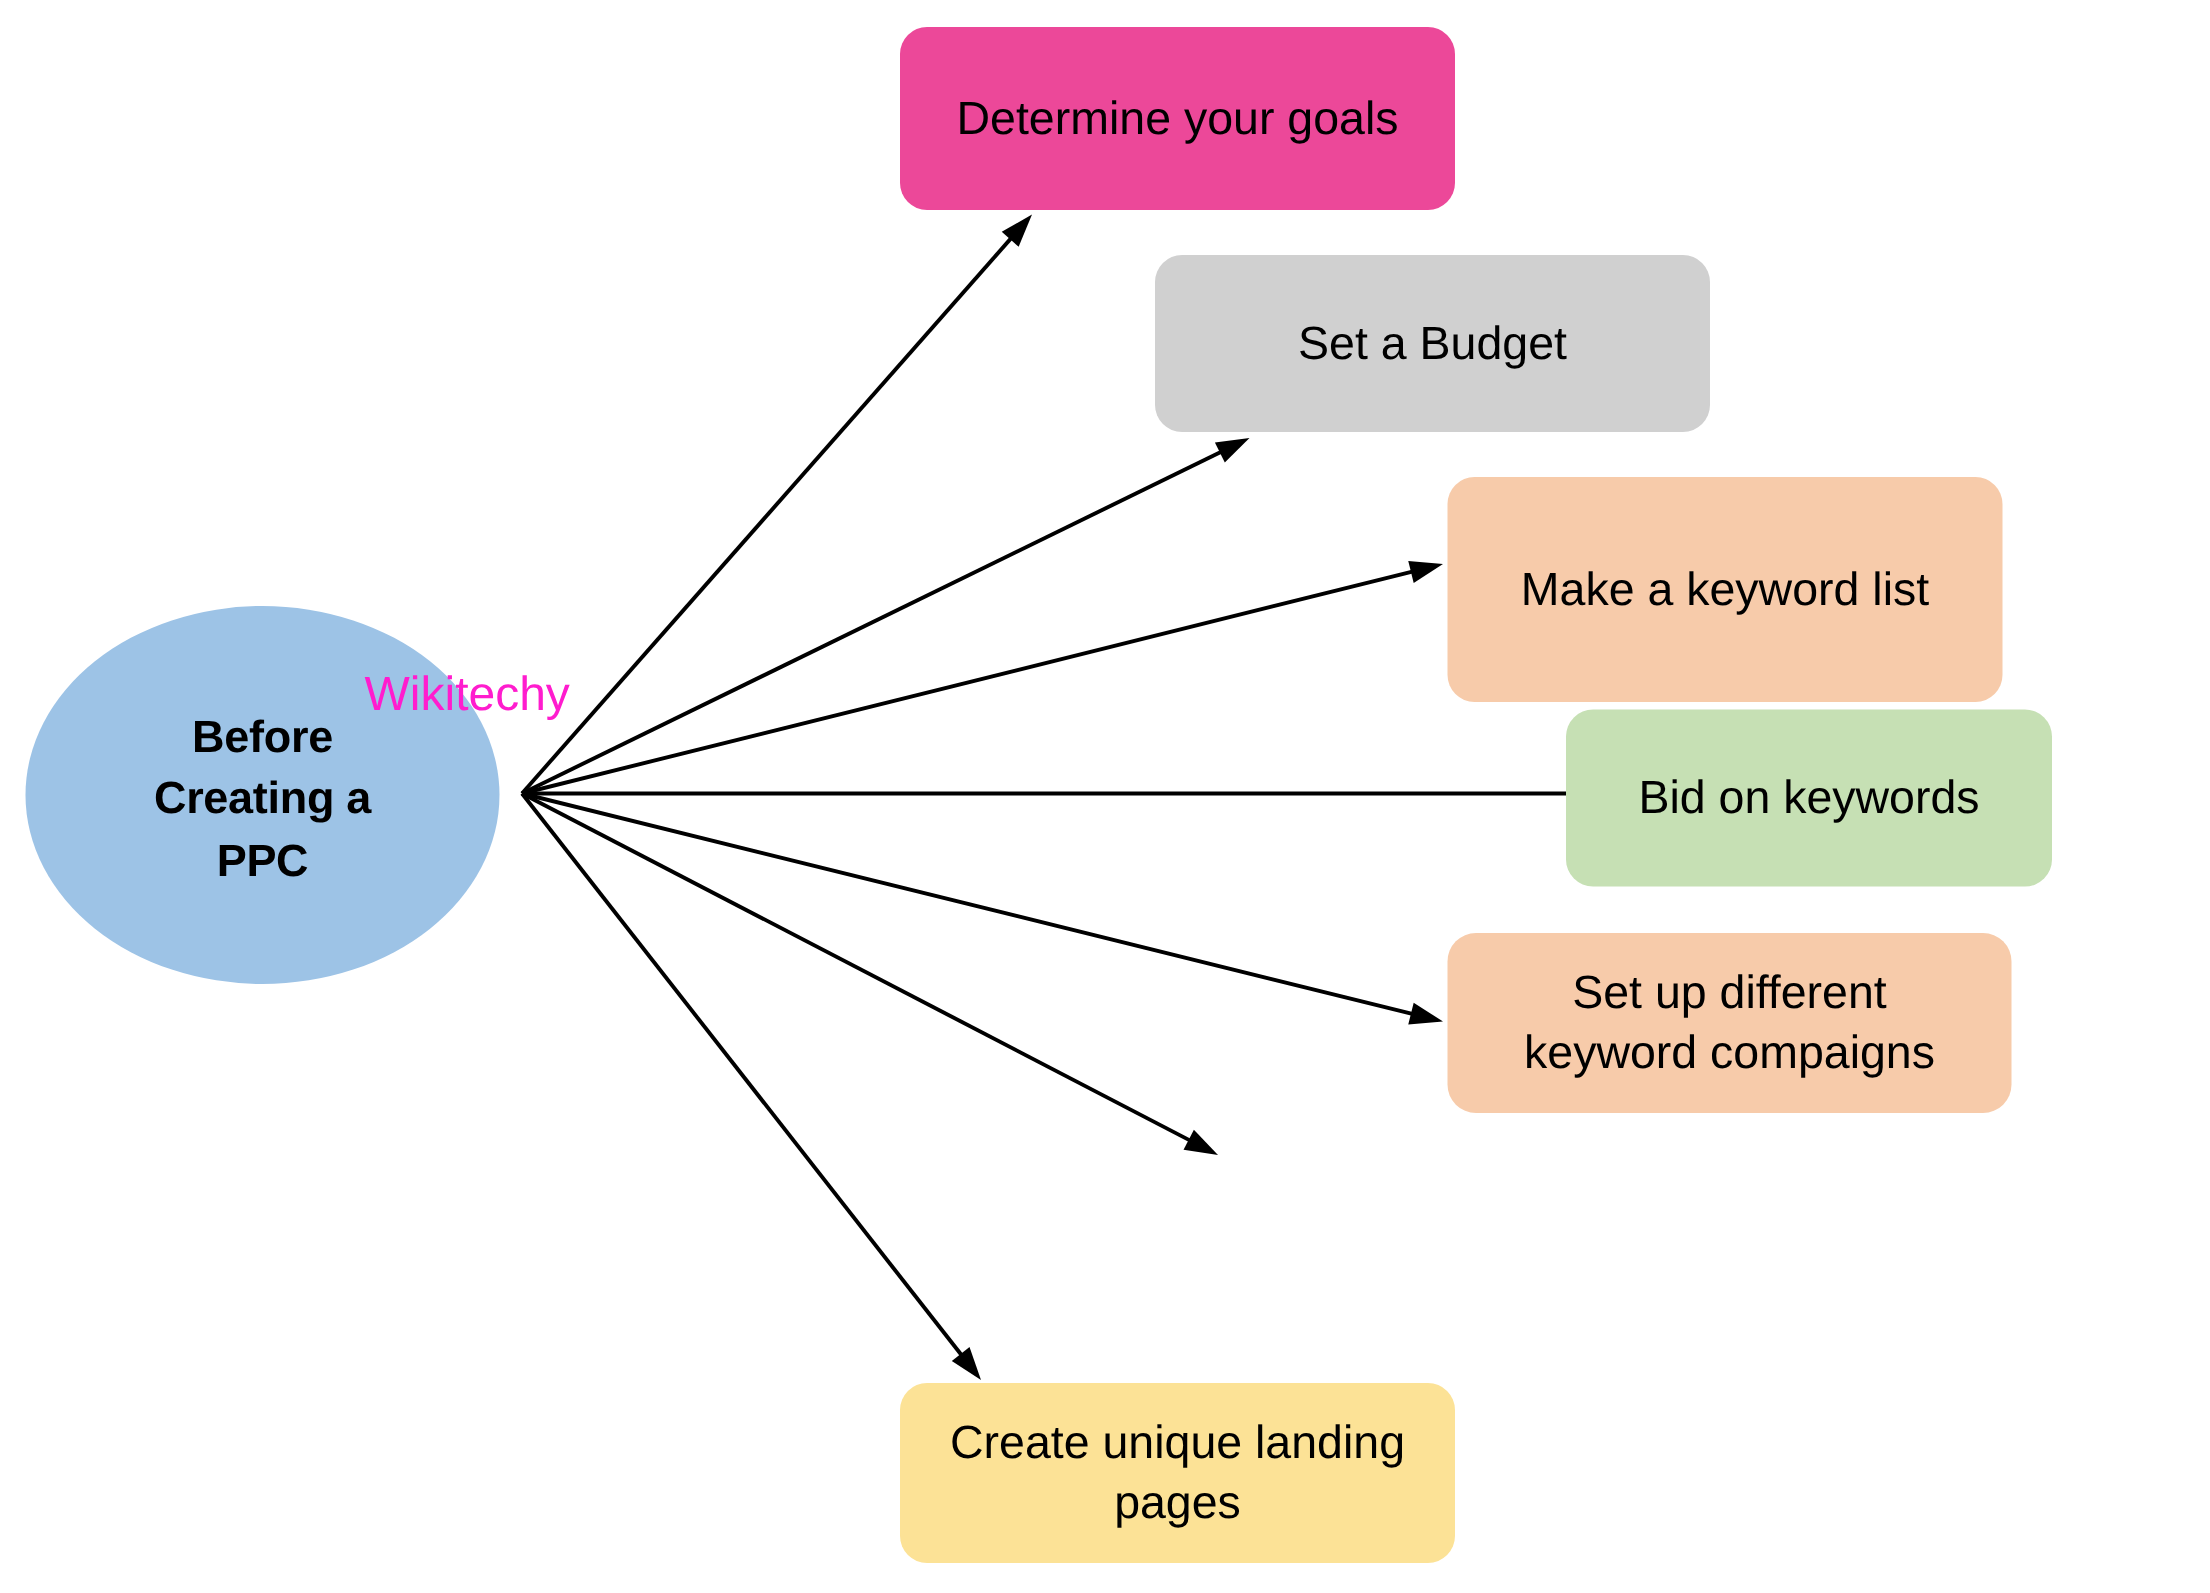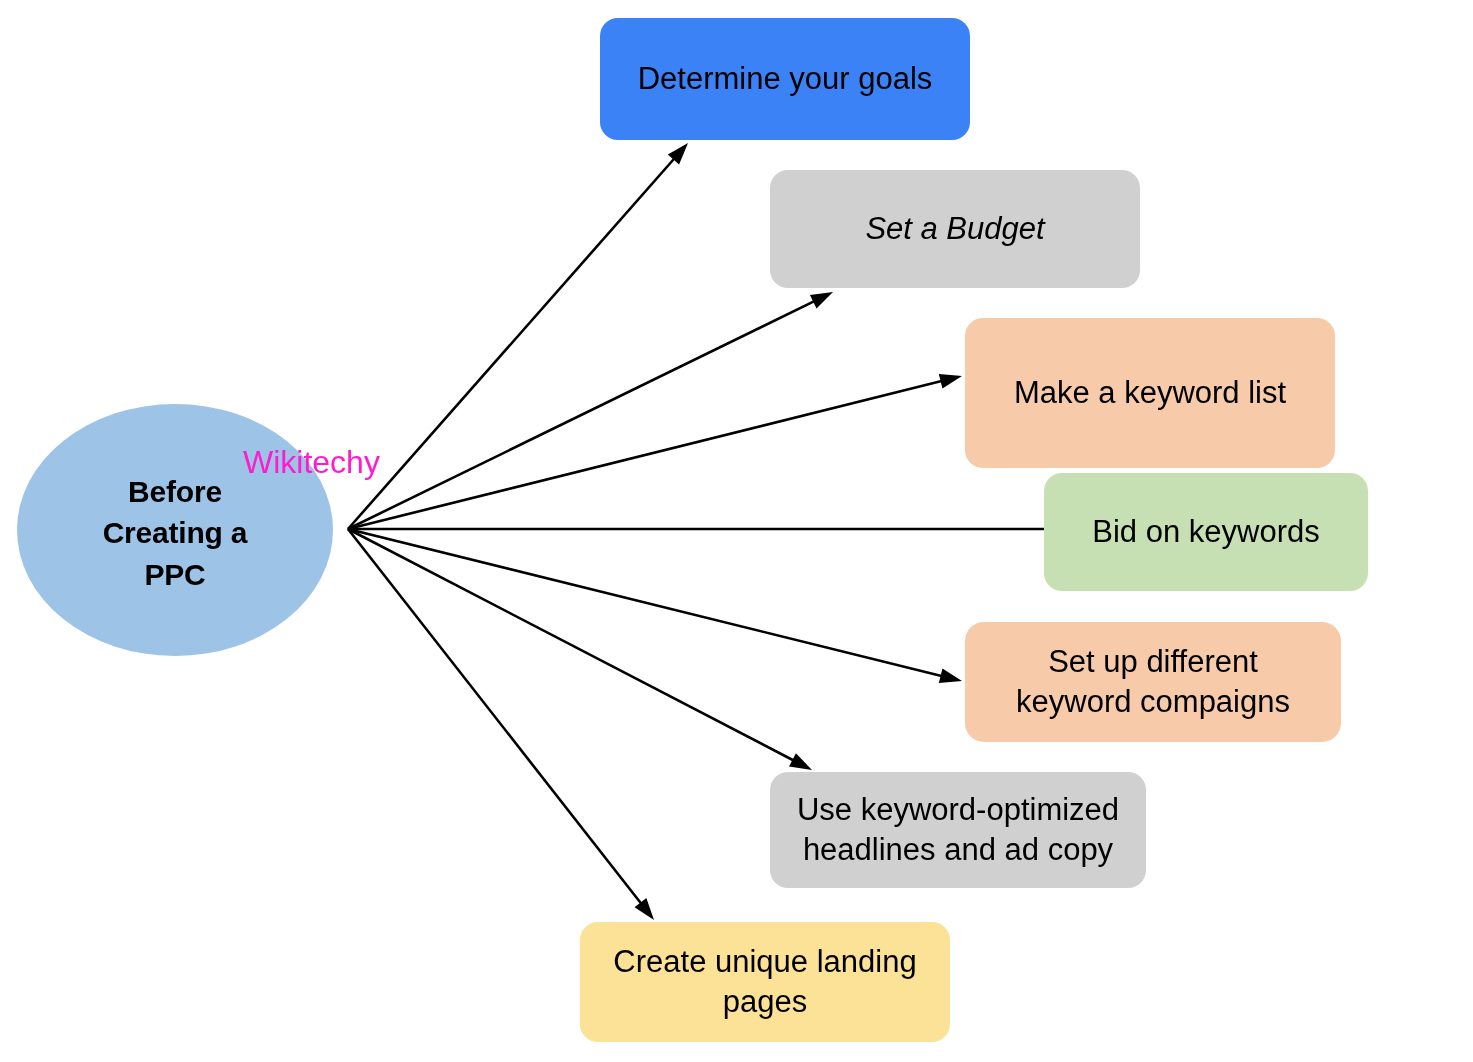--- a/index.html
+++ b/index.html
@@ -100,38 +100,34 @@
     </svg>
 
   <div id="root-ellipse" style="left: 17px; top: 404px; width: 316px; height: 252px; background: rgb(157, 195, 230);">
     <div id="root-label">Before
 Creating a
 PPC</div>
   </div>
 
   <div id="watermark" style="left: 243px; top: 446px; color: rgb(255, 28, 206);">Wikitechy</div>
 
-  <div class="node-box" style="left: 600px; top: 18px; width: 370px; height: 122px; background: #3b82f6; white-space: pre-line;">
+  <div class="node-box" style="left: 600px; top: 18px; width: 370px; height: 122px; background: #ec4899; white-space: pre-line;">
     <span class="box-text">Determine your goals</span>
   </div>
-  <div class="node-box" style="left: 770px; top: 170px; width: 370px; height: 118px; background: rgb(208, 208, 208); white-space: pre-line; font-style: italic;">
+  <div class="node-box" style="left: 770px; top: 170px; width: 370px; height: 118px; background: rgb(208, 208, 208); white-space: pre-line;">
     <span class="box-text">Set a Budget</span>
   </div>
   <div class="node-box" style="left: 965px; top: 318px; width: 370px; height: 150px; background: rgb(247, 203, 170); white-space: pre-line;">
     <span class="box-text">Make a keyword list</span>
   </div>
   <div class="node-box" style="left: 1044px; top: 473px; width: 324px; height: 118px; background: rgb(198, 224, 180); white-space: pre-line;">
     <span class="box-text">Bid on keywords</span>
   </div>
   <div class="node-box" style="left: 965px; top: 622px; width: 376px; height: 120px; background: rgb(247, 203, 170); white-space: pre-line; border-radius: 19px;">
     <span class="box-text">Set up different
 keyword compaigns</span>
   </div>
-  <div class="node-box" style="left: 770px; top: 772px; width: 376px; height: 116px; background: rgb(208, 208, 208); white-space: pre-line;">
-    <span class="box-text">Use keyword-optimized
-headlines and ad copy</span>
-  </div>
-  <div class="node-box" style="left: 580px; top: 922px; width: 370px; height: 120px; background: rgb(252, 226, 150); white-space: pre-line;">
+  <div class="node-box" style="left: 600px; top: 922px; width: 370px; height: 120px; background: rgb(252, 226, 150); white-space: pre-line;">
     <span class="box-text">Create unique landing
 pages</span>
   </div>
 
 </div>
 
 </body></html>

